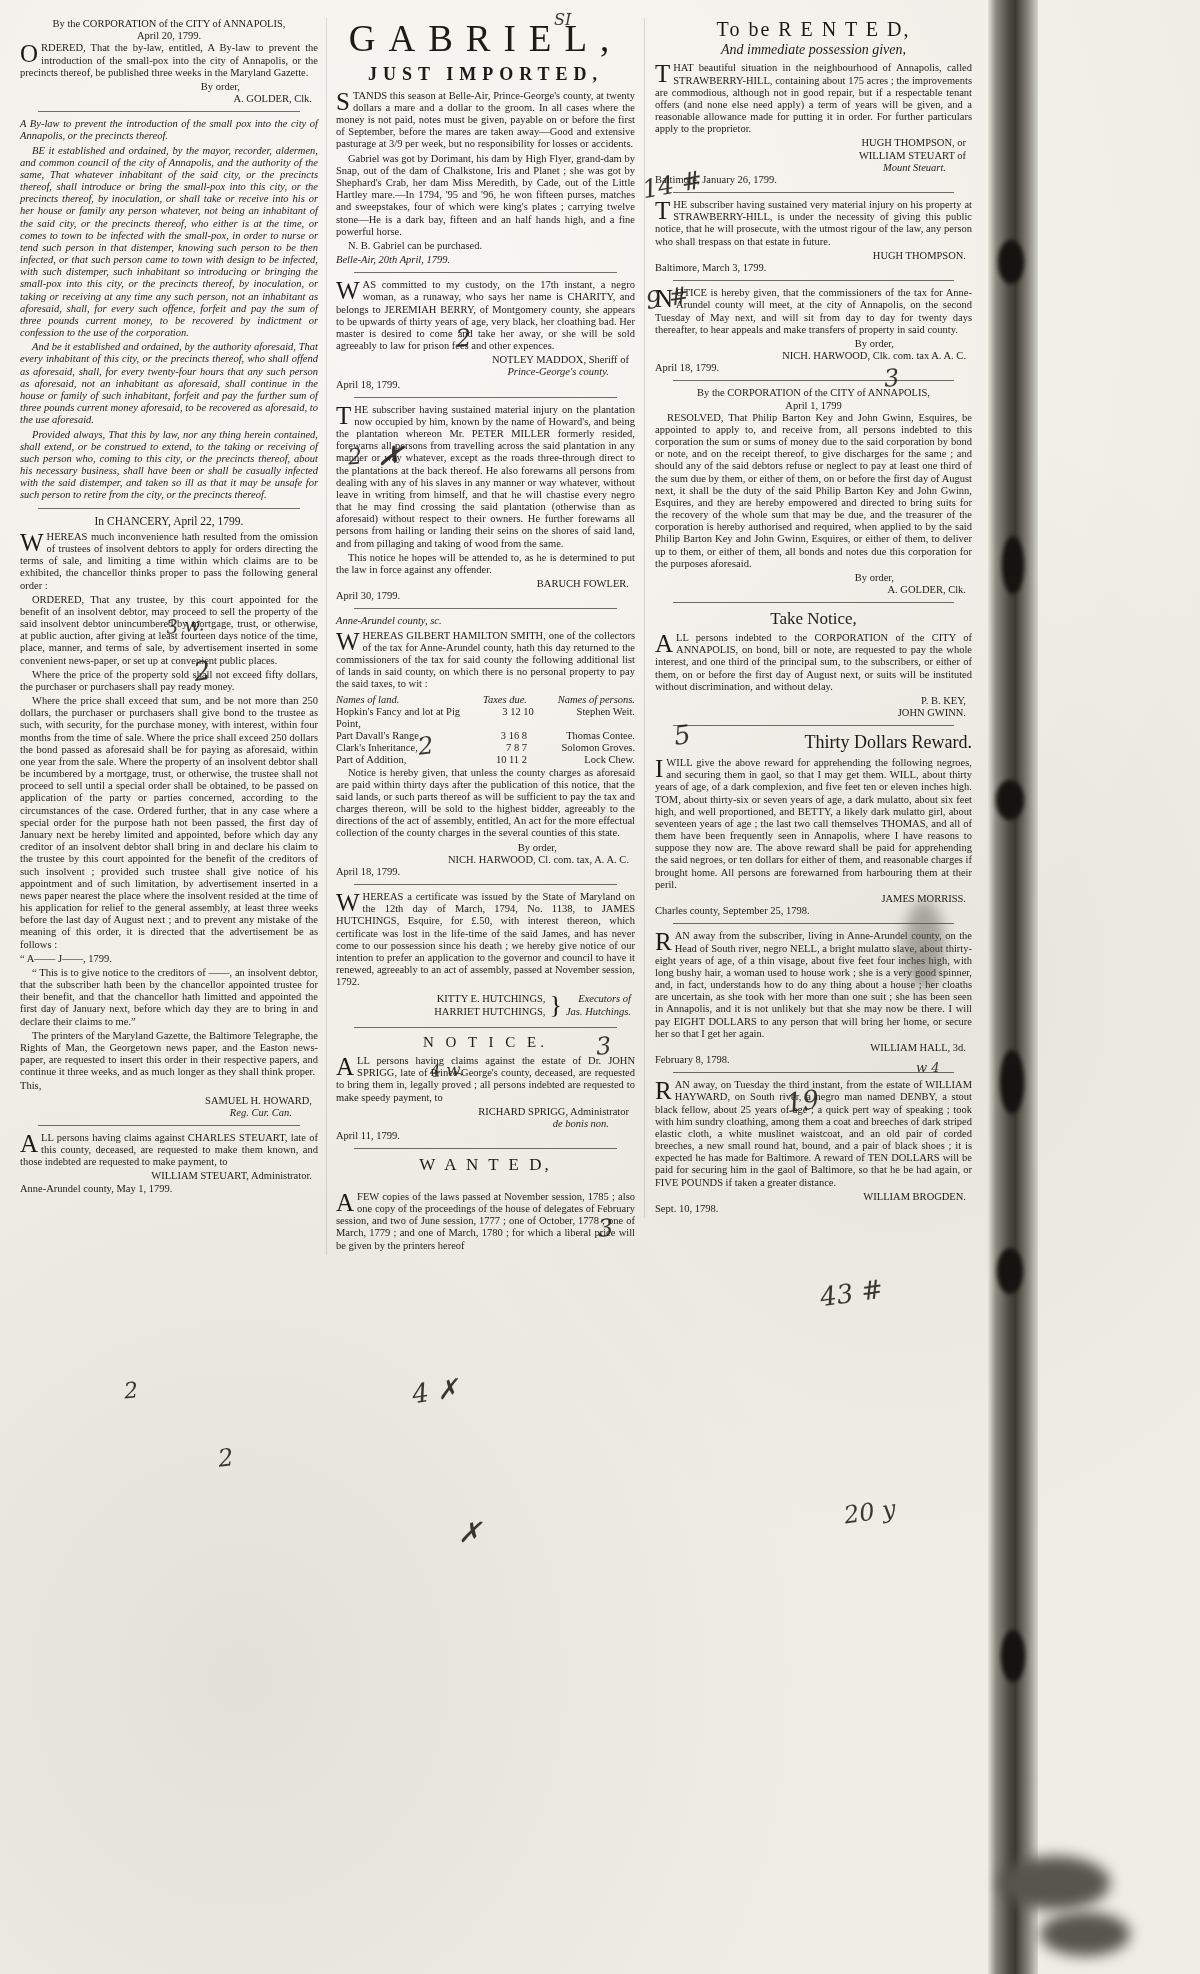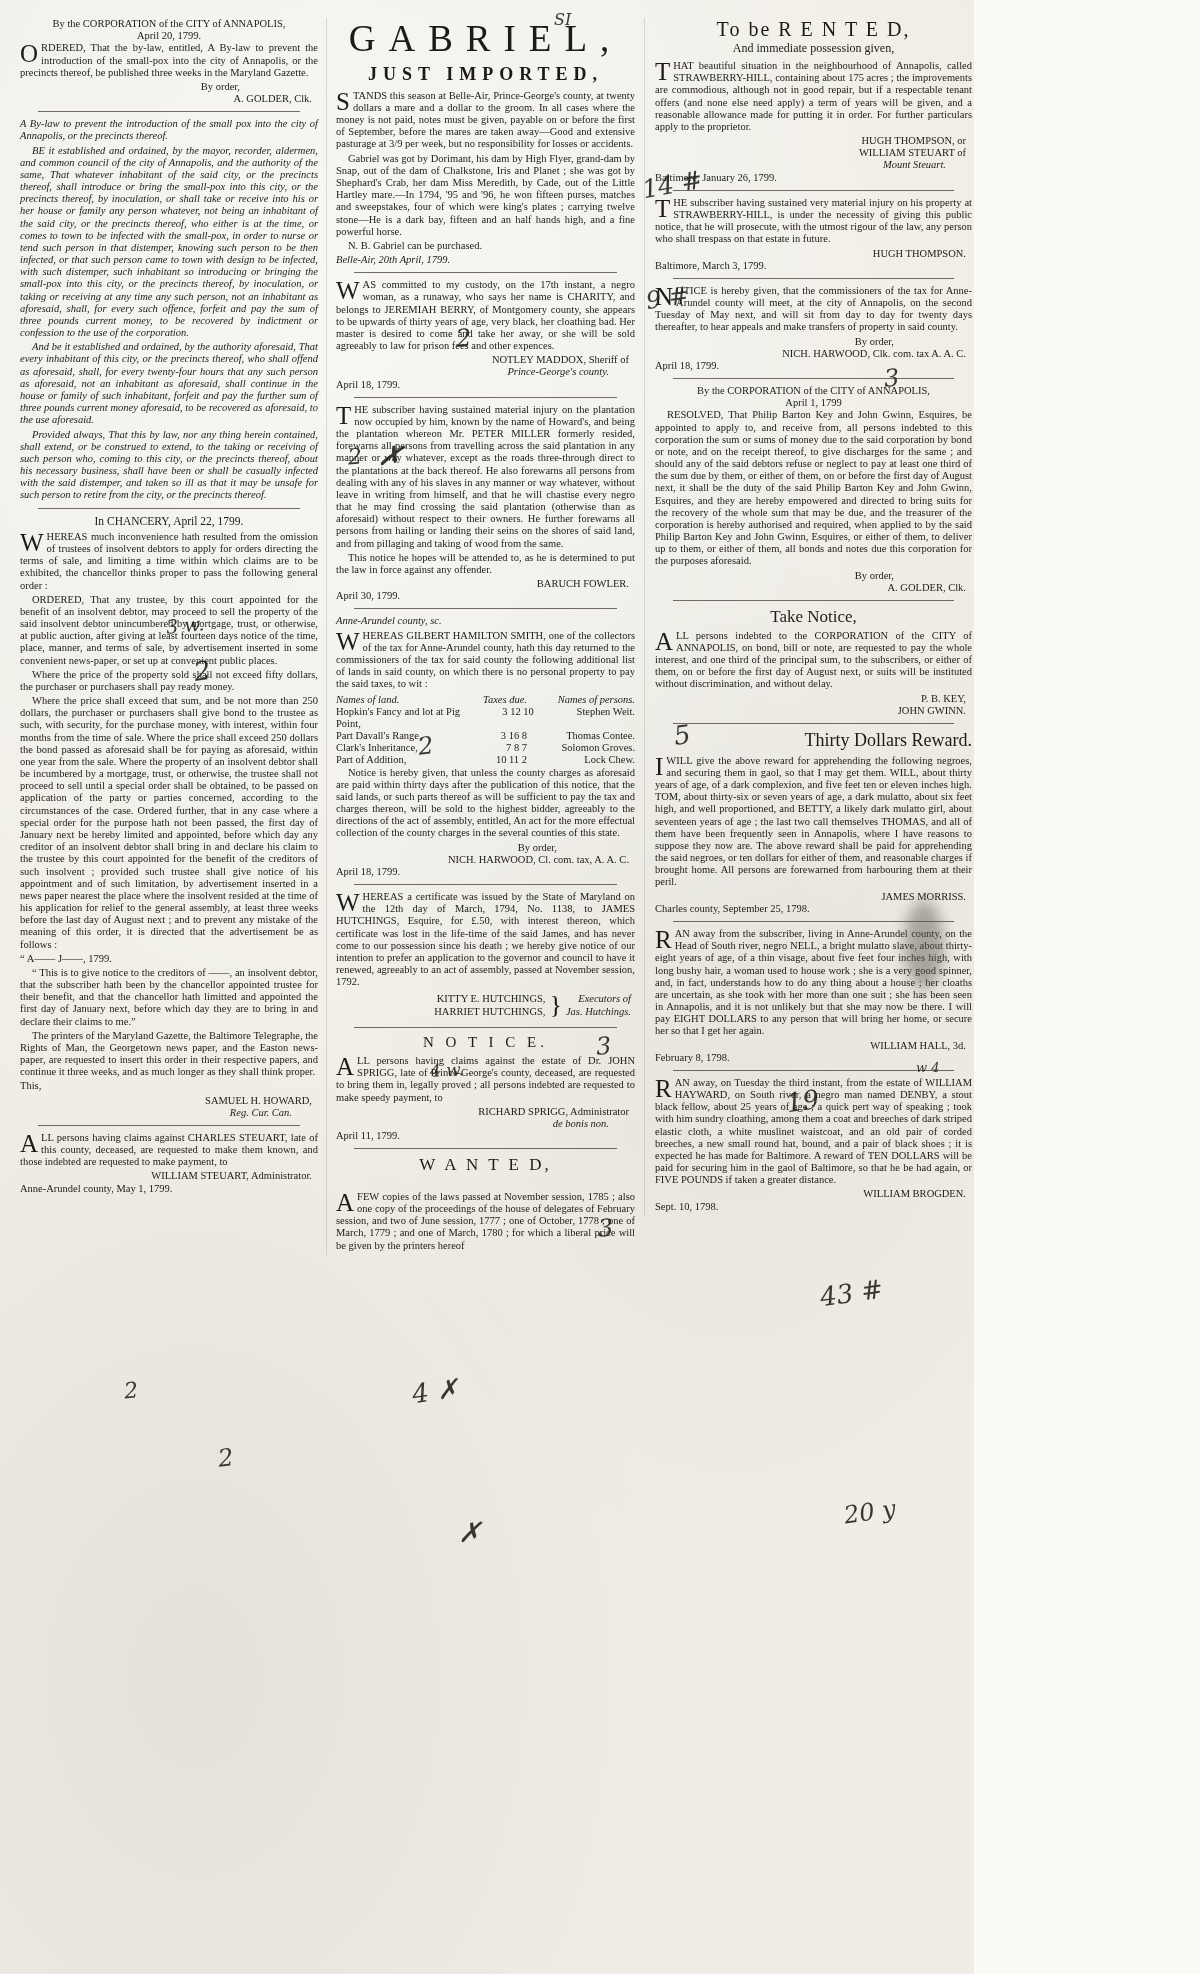--- a/index.html
+++ b/index.html
@@ -3,21 +3,21 @@
 <meta charset="utf-8">
 <style>
   * { margin:0; padding:0; box-sizing:border-box; }
   html,body { width:1200px; }
   body {
     font-family:"Liberation Serif","DejaVu Serif",serif;
     background:#fbfaf7;
     color:#1d1b16;
   }
   .page {
-    position:relative; width:974px; height:1974px; overflow:hidden;
+    position:relative; width:1200px; height:1974px; overflow:hidden;
     background:
       radial-gradient(120% 80% at 35% 15%, rgba(255,255,255,.55), transparent 60%),
       radial-gradient(90% 60% at 20% 85%, rgba(0,0,0,.05), transparent 55%),
       radial-gradient(70% 50% at 75% 50%, rgba(0,0,0,.04), transparent 60%),
       #efede5;
   }
   .cols {
     position:absolute; left:20px; top:18px; width:966px;
     display:flex; align-items:flex-start;
   }
@@ -35,21 +35,21 @@
   }
   .rule { height:1px; background:rgba(40,36,28,.65); margin:6px 18px 6px 18px; }
   .sig { text-align:right; padding-right:6px; }
   .sig2 { text-align:right; padding-right:26px; font-style:italic; }
   .byorder { text-align:right; padding-right:78px; }
   .date { text-align:left; }
   .dateline { text-align:center; }
   .h-gabriel { font-size:37px; letter-spacing:13px; text-align:center; font-weight:normal; }
   .h-justimp { font-size:18px; letter-spacing:6px; text-align:center; font-weight:bold; margin:3px 0 5px; }
   .h-rented { font-size:20px; letter-spacing:2px; text-align:center; font-weight:normal; }
-  .h-rented-sub { font-size:12px; text-align:center; margin:1px 0 4px; }
+  .h-rented-sub { font-size:14px; font-style:italic; text-align:center; margin:1px 0 4px; }
   .h-reward { font-size:18px; text-align:right; font-weight:normal; margin:3px 0 4px; }
   .h-notice { font-size:15px; letter-spacing:4px; text-align:center; font-weight:normal; margin:3px 0 4px; }
   .h-wanted { font-size:17px; letter-spacing:3px; text-align:center; font-weight:normal; margin:3px 0 16px; }
   .h-take { font-size:17px; text-align:center; font-weight:normal; margin:2px 0 3px; }
   .h-chancery { font-size:11.5px; text-align:center; margin:2px 0 3px; }
   .taxhead, .taxrow { display:flex; gap:4px; }
   .taxhead { font-style:italic; margin-top:3px; }
   .tc-n { flex:1 1 auto; }
   .tc-t { width:56px; text-align:right; }
   .tc-p { width:104px; text-align:right; }

